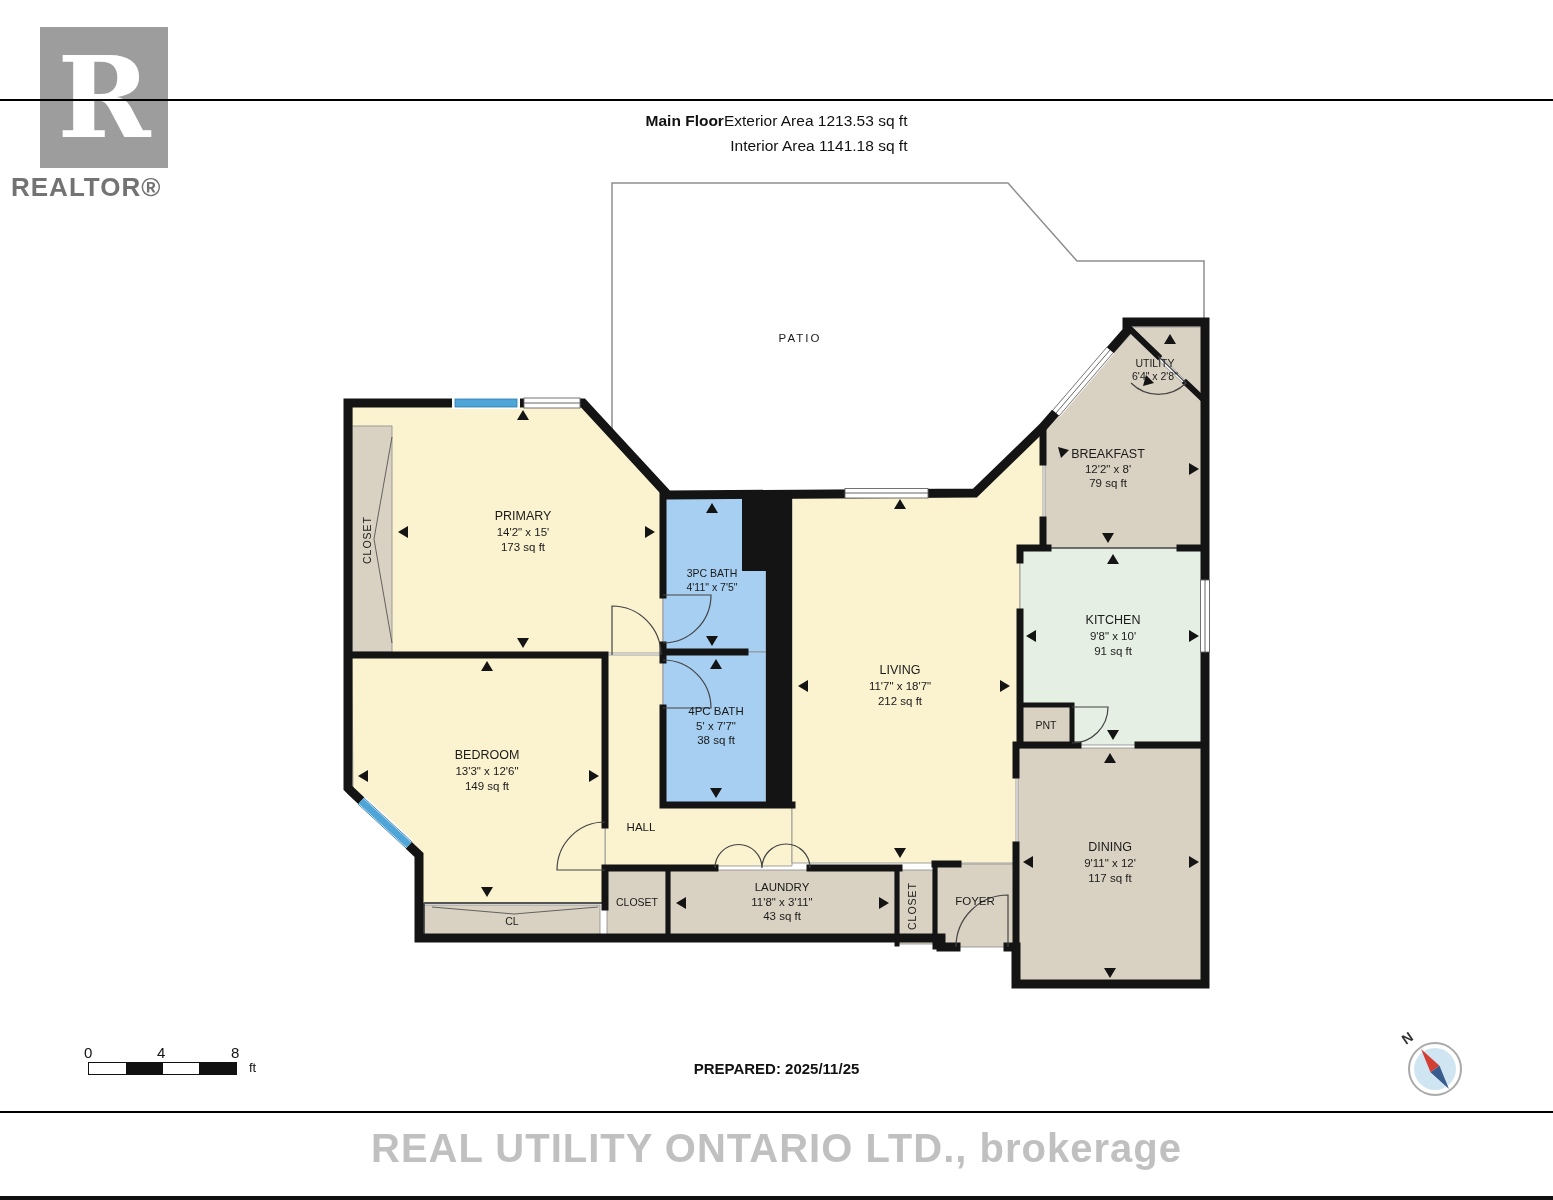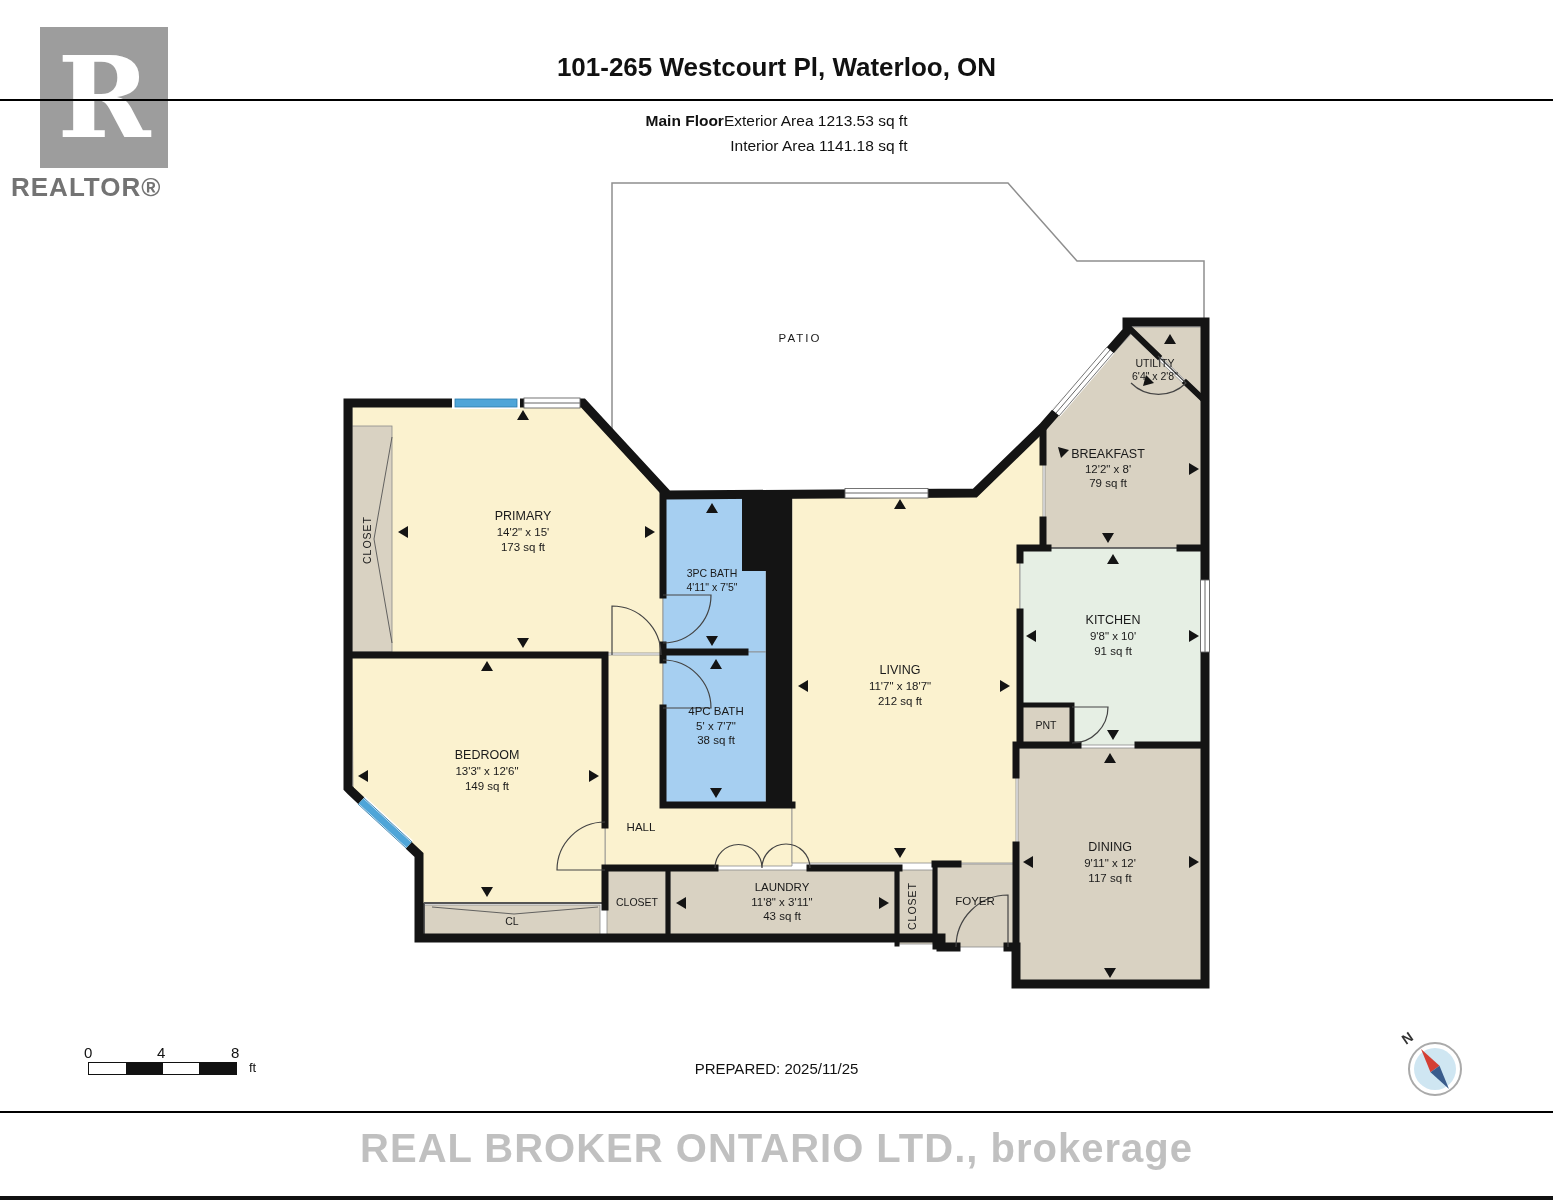--- a/index.html
+++ b/index.html
@@ -26,39 +26,38 @@
   .s10{font-size:10.5px;}
   .pat{font-size:11.5px;letter-spacing:2px;}
   .vert{letter-spacing:1px;}
   
   .scale-num{position:absolute;font-size:15px;}
   .scale-bar{position:absolute;left:88px;top:1062px;width:149px;height:13px;border:1.5px solid #111;
              box-sizing:border-box;display:flex;}
   .scale-bar div{flex:1;height:100%;}
   .seg-w{background:#fff;} .seg-b{background:#111;}
   .scale-unit{position:absolute;left:249px;top:1060px;font-size:13px;}
-  .prepared{position:absolute;left:0;right:0;top:1060px;text-align:center;font-size:15px;font-weight:400;}
+  .prepared{position:absolute;left:0;right:0;top:1060px;text-align:center;font-size:15px;font-weight:700;}
   .compass{position:absolute;left:1390px;top:1022px;}
   .footer-rule{position:absolute;left:0;right:0;top:1111px;height:2px;background:#000;}
   .disclaimer{position:absolute;left:64px;top:1117px;font-size:15px;font-weight:700;}
   .watermark{position:absolute;left:0;right:0;top:1126px;text-align:center;font-size:40px;font-weight:700;
              color:rgba(150,150,150,0.6);letter-spacing:1px;}
   .bottom-bar{position:absolute;left:0;right:0;top:1196px;height:4px;background:#111;}
 </style>
 </head>
 <body>
 
 <div class="page">
 
   <div class="logo-block">
     <div class="logo-letter">R</div>
   </div>
   <div class="logo-brand">REALTOR®</div>
 
-  <div class="page-title">101-265 Westcourt Pl, Waterloo, ON</div>
   <div class="header-rule"></div>
   <div class="floor-info">
     <div class="floor-label">Main Floor</div>
     <div class="area-lines">
       <div>Exterior Area 1213.53 sq ft</div>
       <div>Interior Area 1141.18 sq ft</div>
     </div>
   </div>
 
   <svg class="plan" width="1553" height="1200" viewBox="0 0 1553 1200">
@@ -249,16 +248,16 @@
 
   <svg class="compass" width="90" height="90" viewBox="0 0 90 90">
     <circle cx="45" cy="47" r="26" fill="#fff" stroke="#aaa" stroke-width="2"></circle>
     <circle cx="45" cy="47" r="21" fill="#cfe6f2"></circle>
     <polygon points="31,27 49.5,43.8 40.5,50.2" fill="#d43f34"></polygon>
     <polygon points="59,67 40.5,50.2 49.5,43.8" fill="#3a5c8c"></polygon>
     <text x="16" y="23" transform="rotate(-35 16 23)" style="font-size:14px;font-weight:bold;fill:#333;">N</text>
   </svg>
 
   <div class="footer-rule"></div>
-  <div class="watermark">REAL BROKER ONTARIO LTD., brokerage</div>
+  <div class="watermark">REAL UTILITY ONTARIO LTD., brokerage</div>
   <div class="bottom-bar"></div>
 
 </div>
 
 </body></html>

